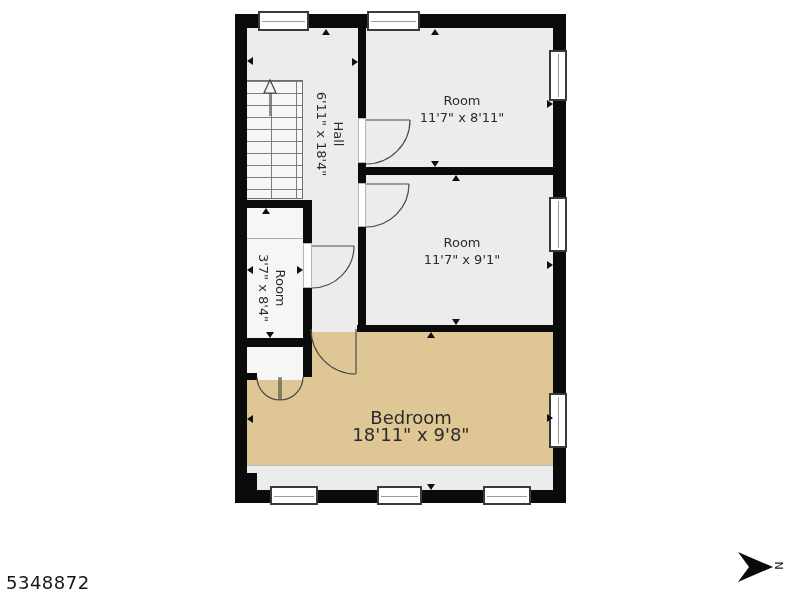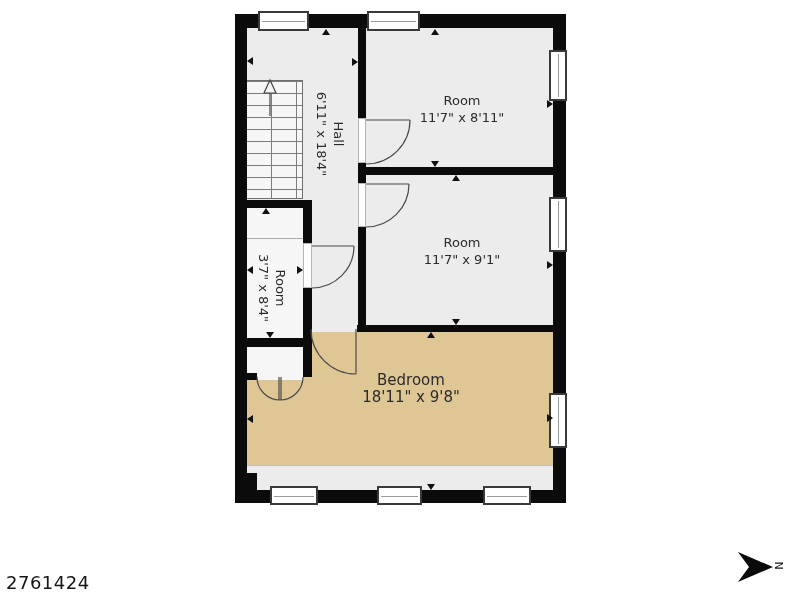--- a/index.html
+++ b/index.html
@@ -140,29 +140,29 @@
   <div class="mk mk-down" style="left:427px;top:484px;"></div>
 
   <div class="room-label" style="left:382px;top:92px;width:160px;">
     <div>Room</div>
     <div class="dims">11'7" x 8'11"</div>
   </div>
   <div class="room-label" style="left:382px;top:234px;width:160px;">
     <div>Room</div>
     <div class="dims">11'7" x 9'1"</div>
   </div>
-  <div class="room-label" style="left:331px;top:372px;width:160px;font-size:15px;">
+  <div class="room-label" style="left:331px;top:409px;width:160px;font-size:18px;">
     <div>Bedroom</div>
     <div class="dims">18'11" x 9'8"</div>
   </div>
   <div class="room-label rot90" style="left:268px;top:117px;width:124px;height:34px;">
     <div>Hall</div>
     <div class="dims">6'11" x 18'4"</div>
   </div>
   <div class="room-label rot90" style="left:217px;top:271px;width:110px;height:34px;">
     <div>Room</div>
     <div class="dims">3'7" x 8'4"</div>
   </div>
 
 </div>
 
-<div id="listing-id">2761424</div>
+<div id="listing-id">5348872</div>
 <span id="north-label">N</span>
 
 </body></html>

